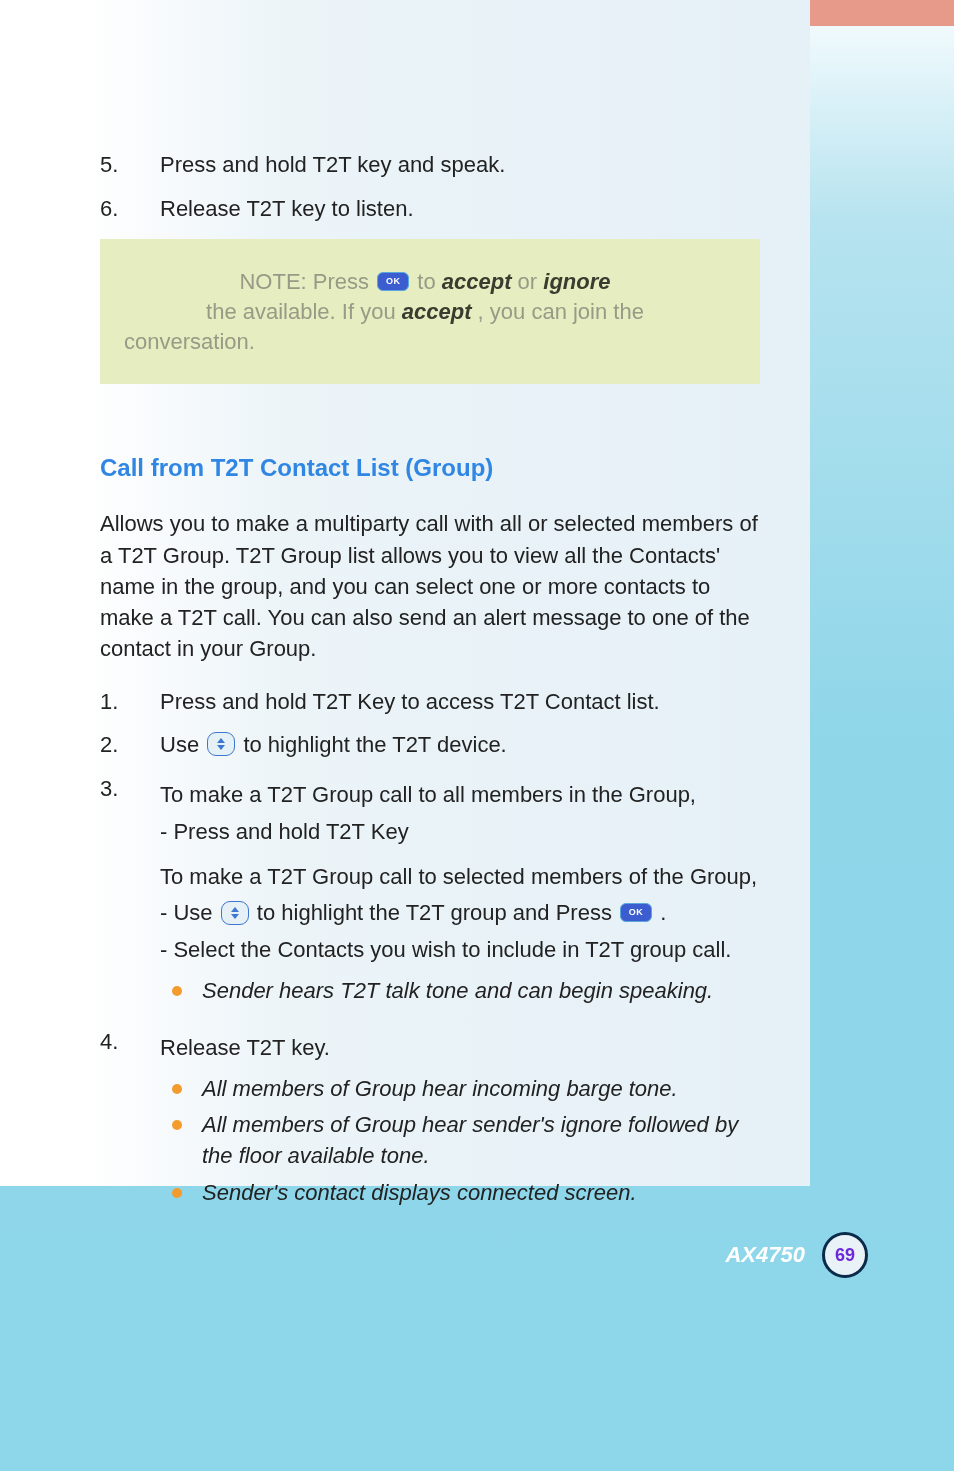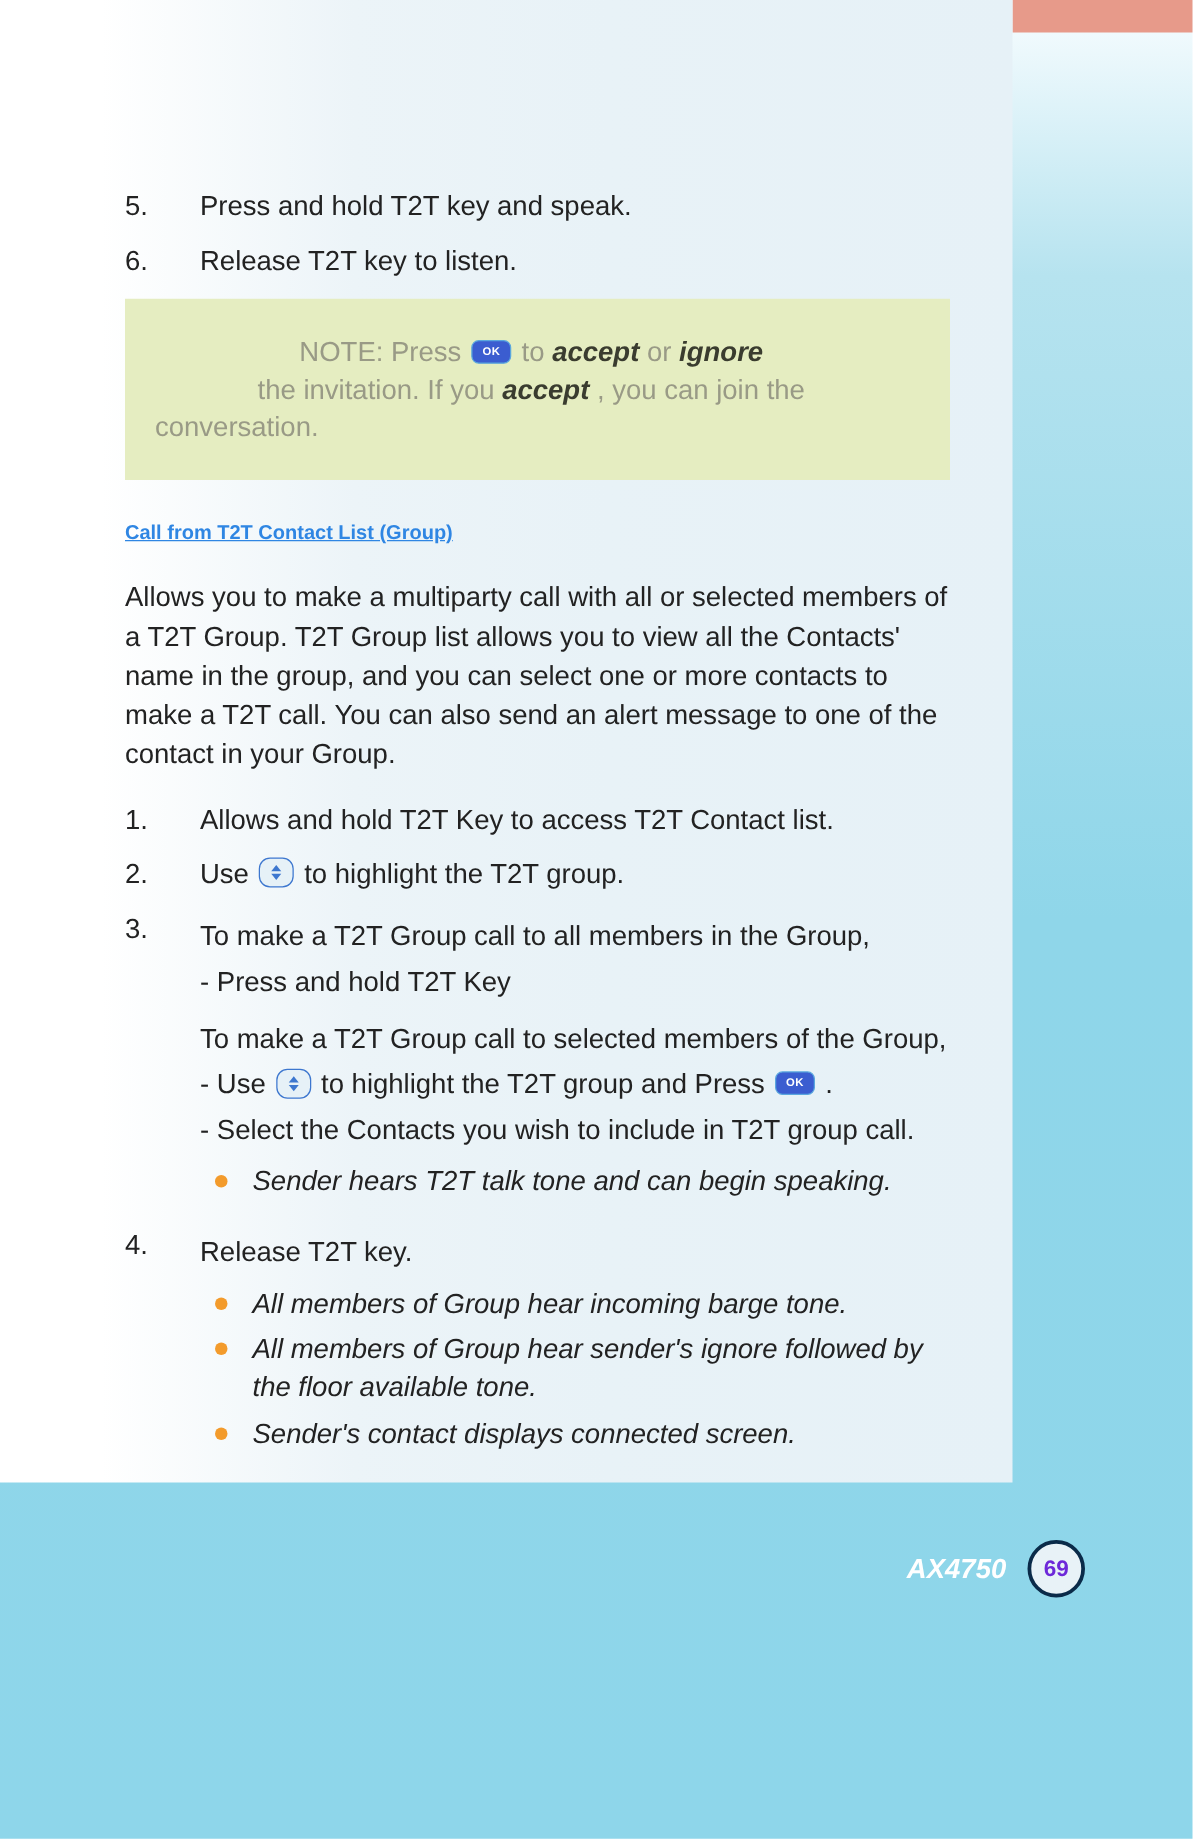--- a/index.html
+++ b/index.html
@@ -83,24 +83,23 @@
     font-size: 9px;
     font-weight: bold;
     letter-spacing: 0.5px;
     margin: 0 2px;
     position: relative;
     top: -2px;
   }
   .heading {
     color: #2f86e3;
     font-weight: bold;
-    font-size: 16px;
-    margin-top: 34px;
+    font-size: 24px;
+    margin-top: 70px;
     margin-bottom: 26px;
-    text-decoration: underline;
   }
   .para {
     line-height: 1.42;
     margin-bottom: 22px;
   }
   .updown-oval {
     display: inline-flex;
     flex-direction: column;
     align-items: center;
     justify-content: center;
@@ -198,47 +197,47 @@
     <div class="note-box">
       <div class="line1">
         <span>NOTE: Press </span>
         <span class="ok-pill">OK</span>
         <span> to </span>
         <strong>accept</strong>
         <span> or </span>
         <strong>ignore</strong>
       </div>
       <div class="line2">
-        <span>the invitation. If you </span>
+        <span>the available. If you </span>
         <strong>accept</strong>
         <span>, you can join the</span>
       </div>
       <div>conversation.</div>
     </div>
 
     <div class="heading">Call from T2T Contact List (Group)</div>
 
     <div class="para">Allows you to make a multiparty call with all or selected members of a T2T Group. T2T Group list allows you to view all the Contacts' name in the group, and you can select one or more contacts to make a T2T call. You can also send an alert message to one of the contact in your Group.</div>
 
     <ul class="num-list">
 
       <li class="num-item">
         <span class="num">1.</span>
-        <span class="body">Allows and hold T2T Key to access T2T Contact list.</span>
+        <span class="body">Press and hold T2T Key to access T2T Contact list.</span>
       </li>
 
       <li class="num-item">
         <span class="num">2.</span>
         <span class="body">
           <span>Use </span>
           <span class="updown-oval">
             <span class="tri-up"></span>
               <span class="tri-down"></span>
           </span>
-          <span> to highlight the T2T group.</span>
+          <span> to highlight the T2T device.</span>
         </span>
       </li>
 
       <li class="num-item">
         <span class="num">3.</span>
         <div class="body">
           <div class="freeline">To make a T2T Group call to all members in the Group,</div>
           <div class="freeline">- Press and hold T2T Key</div>
           <div class="freeline" style="margin-top:14px;">To make a T2T Group call to selected members of the Group,</div>
           <div class="freeline">

